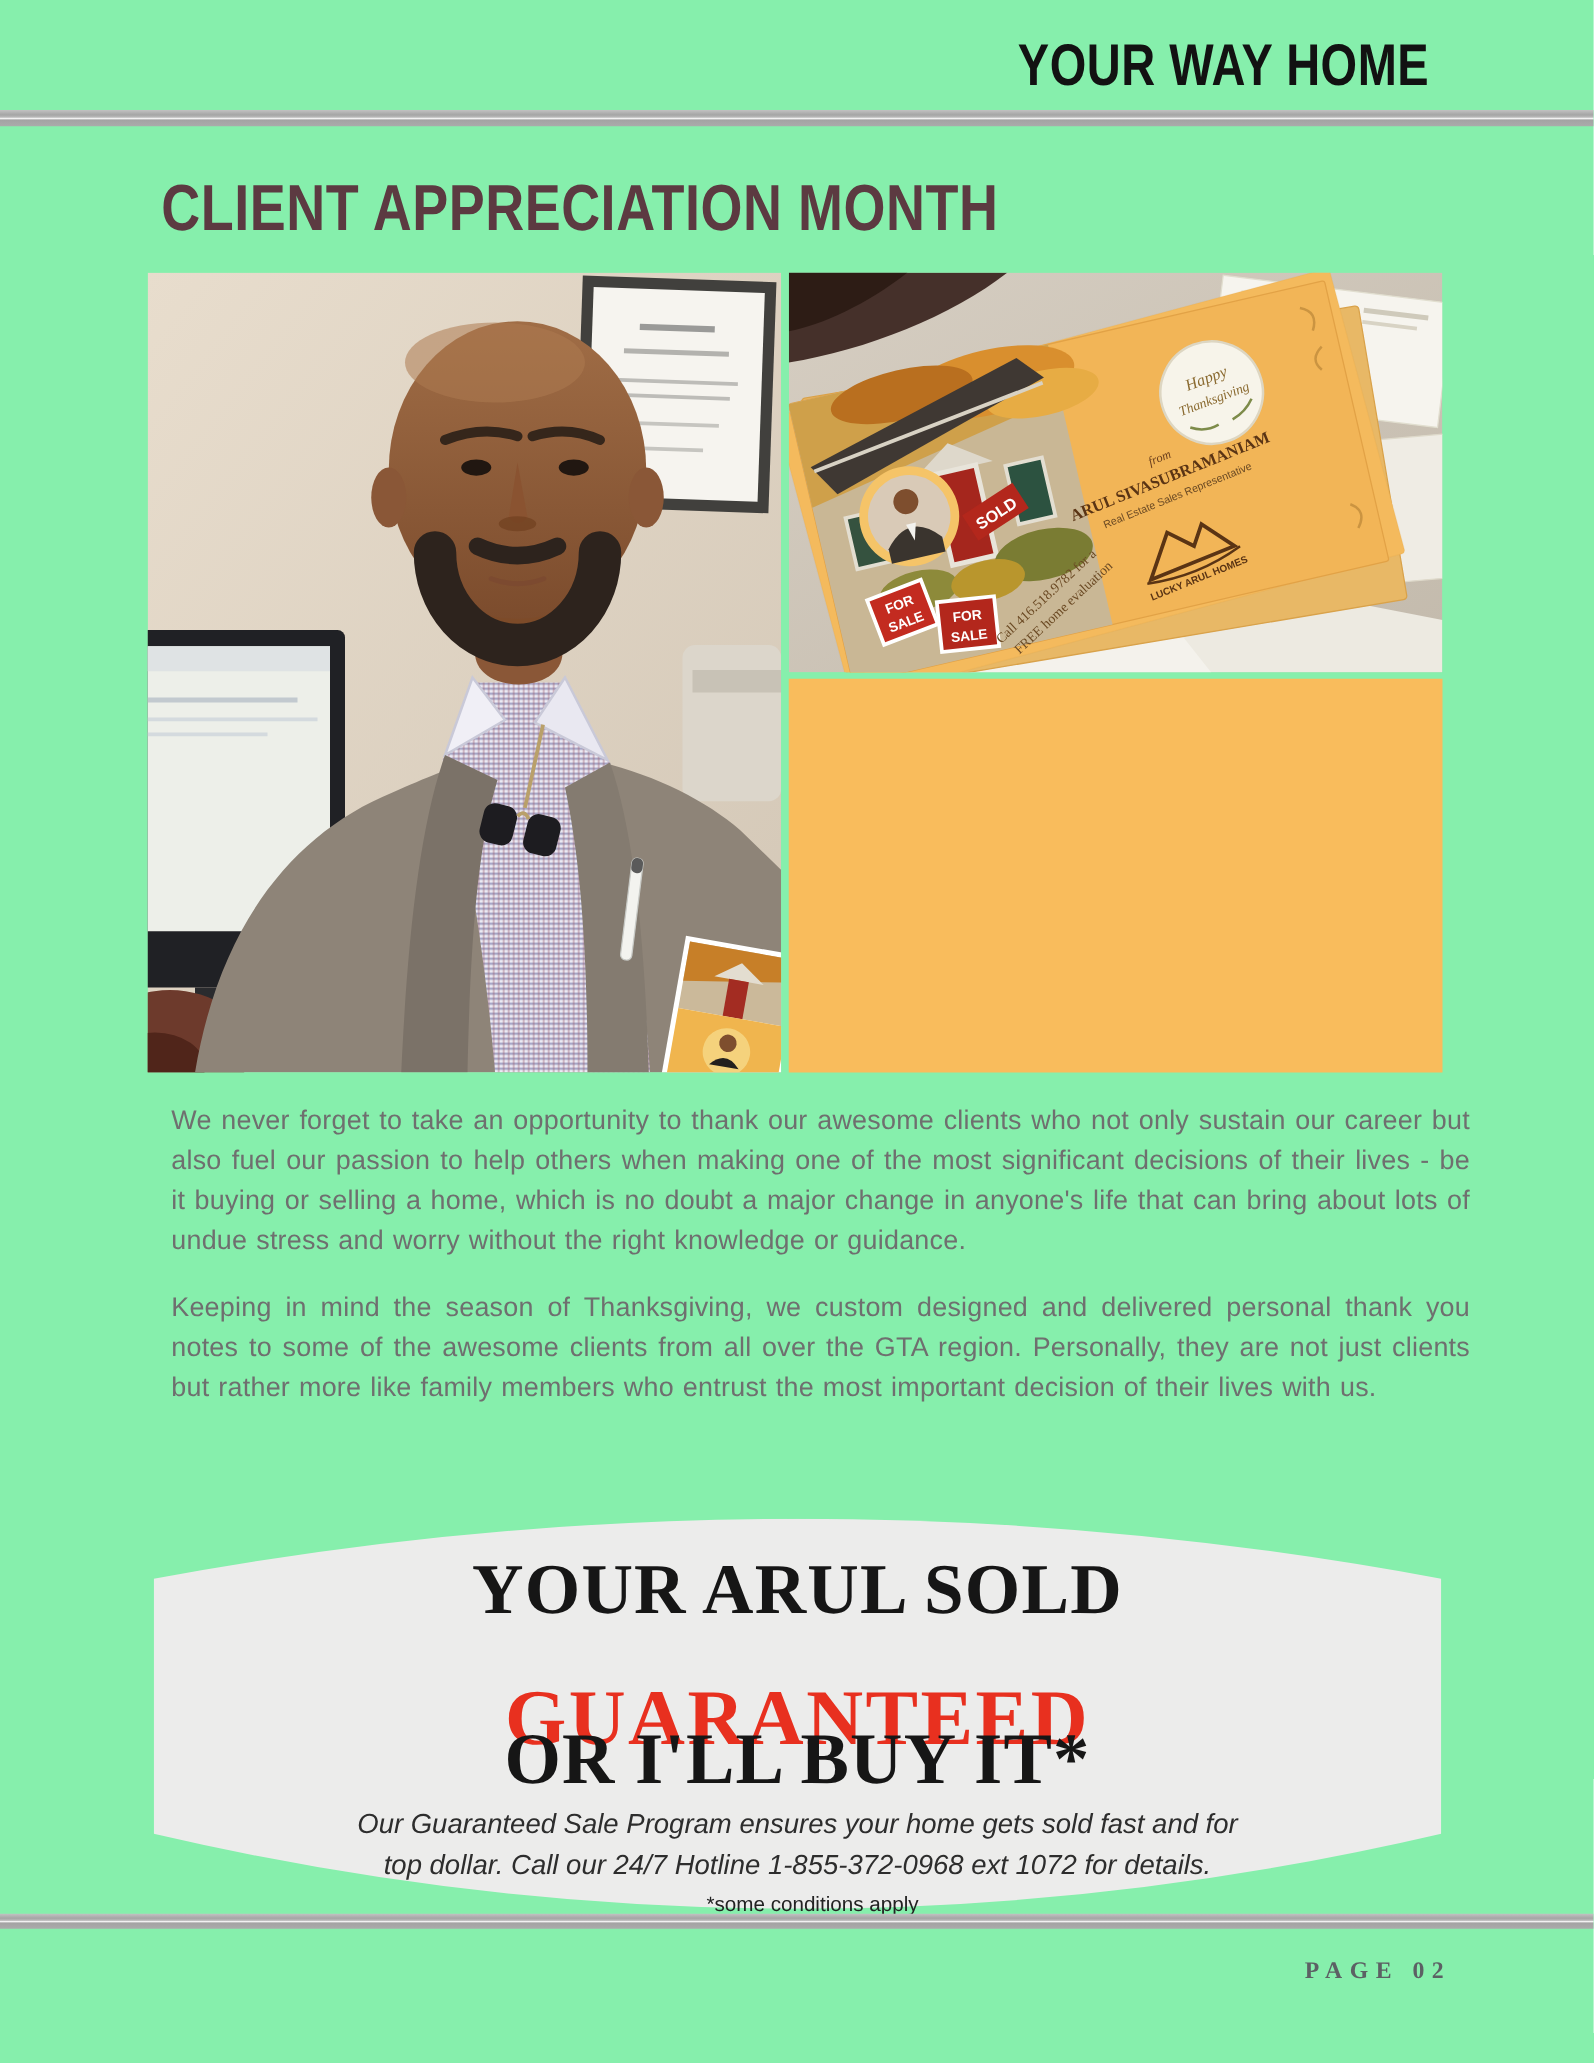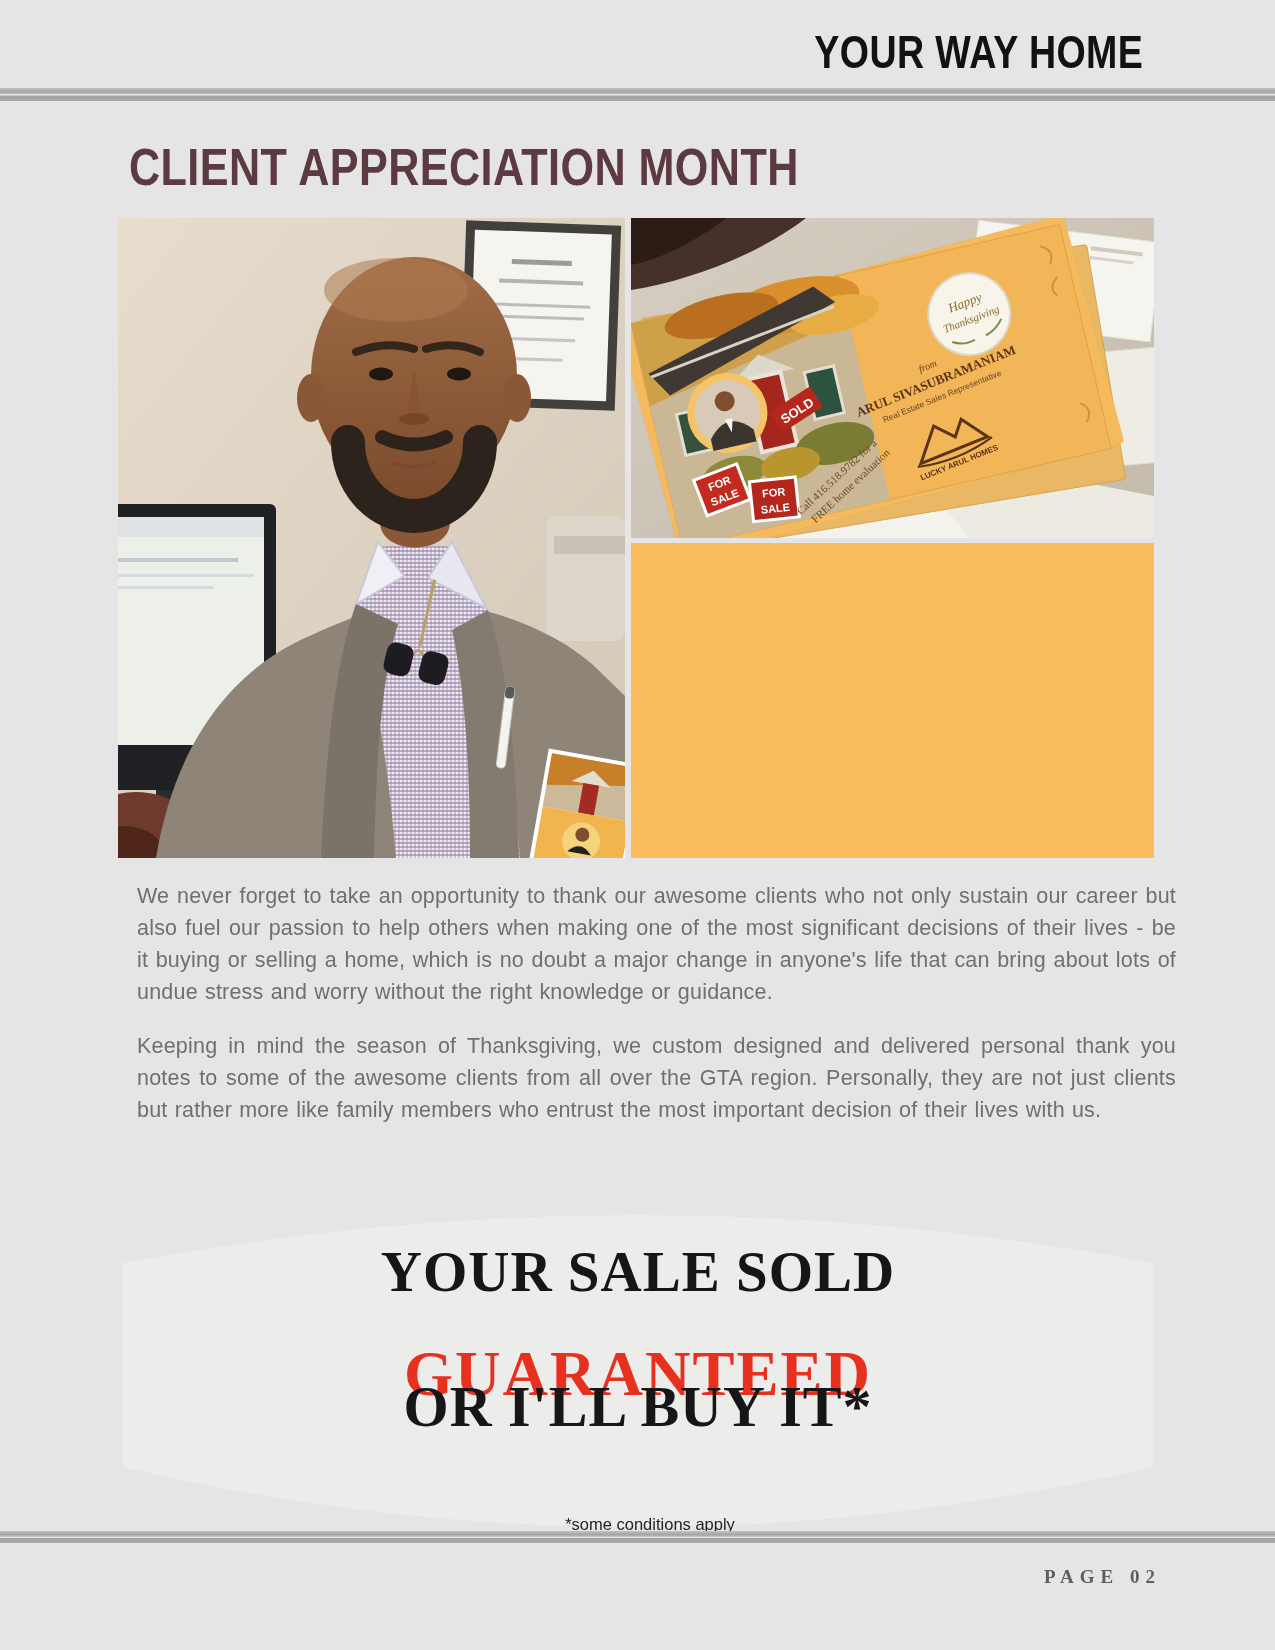--- a/index.html
+++ b/index.html
@@ -1,17 +1,17 @@
 <!DOCTYPE html>
 <html><head>
 <meta charset="utf-8">
 <style>
   html,body{margin:0;padding:0;background:#fff;}
   .page{
-    position:relative;width:1275px;height:1650px;background:#e5e5e5;overflow:hidden;
+    position:relative;width:1275px;height:1650px;background:#86efac;overflow:hidden;
     font-family:"Liberation Sans",sans-serif;
   }
   
   .masthead{position:absolute;top:28px;right:132px;text-align:right;}
   .masthead .t{
     display:inline-block;font-size:47px;font-weight:800;color:#121212;line-height:1;
     letter-spacing:.5px;transform:scaleX(.8);transform-origin:100% 50%;white-space:nowrap;
     font-family:"Liberation Sans",sans-serif;
   }
   .rule{position:absolute;left:0;width:1275px;height:13px;
@@ -283,22 +283,23 @@
 
   <div class="copy">
     <p>We never forget to take an opportunity to thank our awesome clients who not only sustain our career but also fuel our passion to help others when making one of the most significant decisions of their lives - be it buying or selling a home, which is no doubt a major change in anyone's life that can bring about lots of undue stress and worry without the right knowledge or guidance.</p>
     <p>Keeping in mind the season of Thanksgiving, we custom designed and delivered personal thank you notes to some of the awesome clients from all over the GTA region. Personally, they are not just clients but rather more like family members who entrust the most important decision of their lives with us.</p>
   </div>
 
   <div class="banner">
     <svg class="shape" viewBox="0 0 1030 312" preserveAspectRatio="none">
       <path d="M0,48 Q515,-48 1030,48 L1030,252 Q515,372 0,252 Z" fill="#ECECEB"></path>
     </svg>
-    <h3 class="bl l1">YOUR SALE SOLD</h3>
+    <h3 class="bl l1">YOUR ARUL SOLD</h3>
     <h3 class="bl l2">GUARANTEED</h3>
     <h3 class="bl l3">OR I'LL BUY IT*</h3>
+    <p class="sub">Our Guaranteed Sale Program ensures your home gets sold fast and for top dollar. Call our 24/7 Hotline 1-855-372-0968 ext 1072 for details.</p>
     <p class="cond">*some conditions apply</p>
   </div>
 
   <div class="rule bottom"></div>
   <div class="page-number">PAGE 02</div>
 
 </div>
 
 </body></html>

